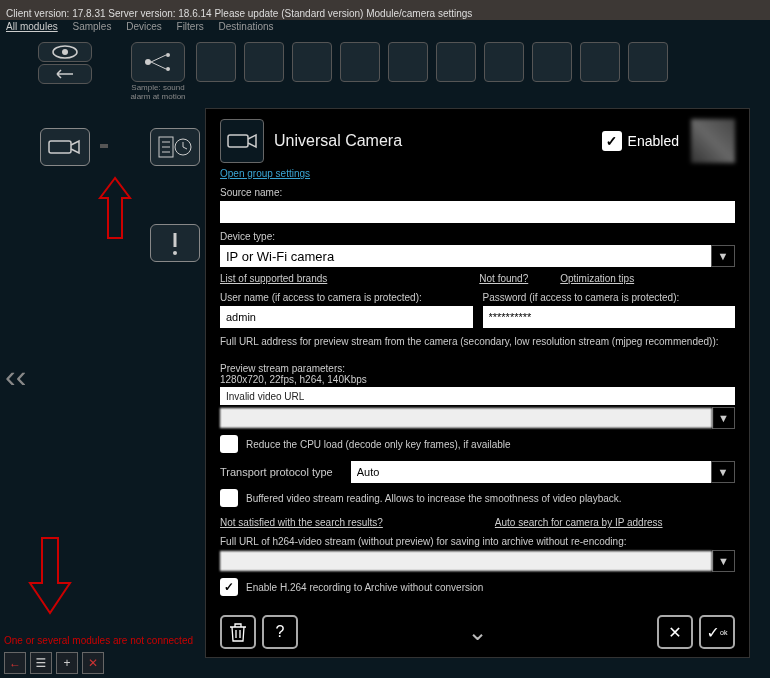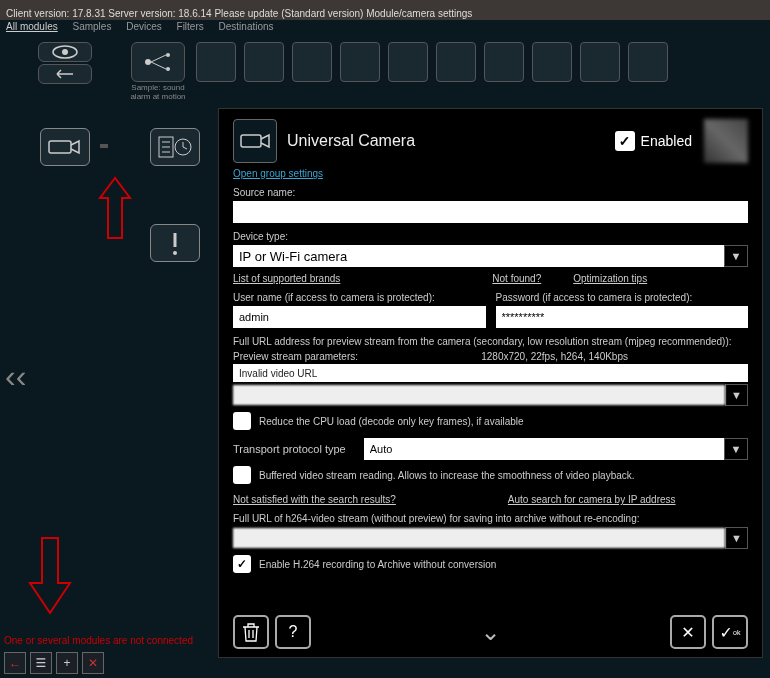--- a/index.html
+++ b/index.html
@@ -15,39 +15,39 @@
 .tool-icon-dbl .tool-icon { height: 20px; }
 .tool-label { font-size: 8px; color: #888; text-align: center; max-width: 60px; line-height: 1.1; }
 .tool-small { width: 40px; height: 40px; border: 1px solid #555; border-radius: 4px; background: #1a2830; display: flex; align-items: center; justify-content: center; }
 .main-area { position: relative; height: 560px; }
 .left-sidebar { position: absolute; left: 40px; top: 20px; width: 60px; }
 .side-icon { width: 50px; height: 38px; border: 1px solid #888; border-radius: 6px; background: #1a2830; margin-bottom: 8px; display: flex; align-items: center; justify-content: center; }
 .arrow-up { position: absolute; left: 90px; top: 60px; }
 .arrow-down { position: absolute; left: 20px; bottom: 50px; }
 .left-sidebar2 { position: absolute; left: 150px; top: 20px; width: 50px; }
 .chevron-left { position: absolute; left: 5px; top: 250px; font-size: 32px; color: #888; }
-.dialog { position: absolute; left: 218px; top: 0px; width: 545px; background: #000; border: 1px solid #333; padding: 10px 14px; height: 550px; overflow: hidden; }
+.dialog { position: absolute; left: 205px; top: 0px; width: 545px; background: #000; border: 1px solid #333; padding: 10px 14px; height: 550px; overflow: hidden; }
 .dialog-header { display: flex; align-items: center; margin-bottom: 4px; }
 .cam-icon-box { width: 44px; height: 44px; border: 1px solid #666; border-radius: 4px; background: #0a1820; display: flex; align-items: center; justify-content: center; margin-right: 10px; }
 .dialog-title { font-size: 16px; color: #eee; flex: 1; }
 .enabled-group { display: flex; align-items: center; gap: 6px; }
 .checkbox { width: 20px; height: 20px; background: #fff; border-radius: 3px; display: flex; align-items: center; justify-content: center; color: #000; font-weight: bold; font-size: 14px; }
 .preview-img { width: 44px; height: 44px; background: linear-gradient(45deg,#333,#666,#444); margin-left: 12px; filter: blur(2px); }
 .link { color: #3aa5d4; text-decoration: underline; font-size: 10px; cursor: pointer; }
 .field-label { font-size: 10px; color: #ccc; margin-top: 8px; margin-bottom: 3px; display: block; }
 .text-input { width: 100%; background: #fff; border: none; height: 22px; padding: 2px 6px; font-size: 11px; color: #000; }
 .select-row { display: flex; align-items: center; }
 .select-row .text-input { flex: 1; }
 .dropdown-btn { width: 24px; height: 22px; background: #000; border: 1px solid #555; display: flex; align-items: center; justify-content: center; color: #ccc; cursor: pointer; }
 .link-row { display: flex; gap: 32px; margin-top: 6px; font-size: 10px; }
 .link-row span { text-decoration: underline; color: #ccc; cursor: pointer; }
 .two-col { display: flex; gap: 10px; }
 .two-col > div { flex: 1; }
 .info-text { font-size: 10px; color: #ccc; margin-top: 8px; }
-.params-row { display: flex; justify-content: space-between; font-size: 10px; margin-top: 4px; }
+.params-row { display: flex; justify-content: space-between; font-size: 10px; margin-top: 16px; flex-direction: column; }
 .grey-input { background: #ffffff; color: #222; width: 100%; height: 18px; padding: 2px 6px; font-size: 10px; border: none; margin-top: 2px; }
 .blur-input { background: #eee; color: #888; width: 100%; height: 20px; padding: 2px 6px; font-size: 10px; border: none; filter: blur(1px); }
 .check-row { display: flex; align-items: center; gap: 8px; margin-top: 6px; font-size: 10px; }
 .check-sq { width: 18px; height: 18px; background: #fff; border-radius: 3px; display: flex; align-items: center; justify-content: center; color: #000; font-weight: bold; font-size: 12px; }
 .proto-row { display: flex; align-items: center; gap: 18px; margin-top: 8px; }
 .proto-row .text-input { width: 220px; }
 .dialog-footer { position: absolute; bottom: 8px; left: 14px; right: 14px; display: flex; justify-content: space-between; align-items: center; }
 .footer-left, .footer-right { display: flex; gap: 6px; }
 .foot-btn { width: 36px; height: 34px; border: 2px solid #aaa; border-radius: 5px; background: #000; display: flex; align-items: center; justify-content: center; color: #fff; font-size: 16px; cursor: pointer; }
 .chev-down { font-size: 24px; color: #bbb; }

